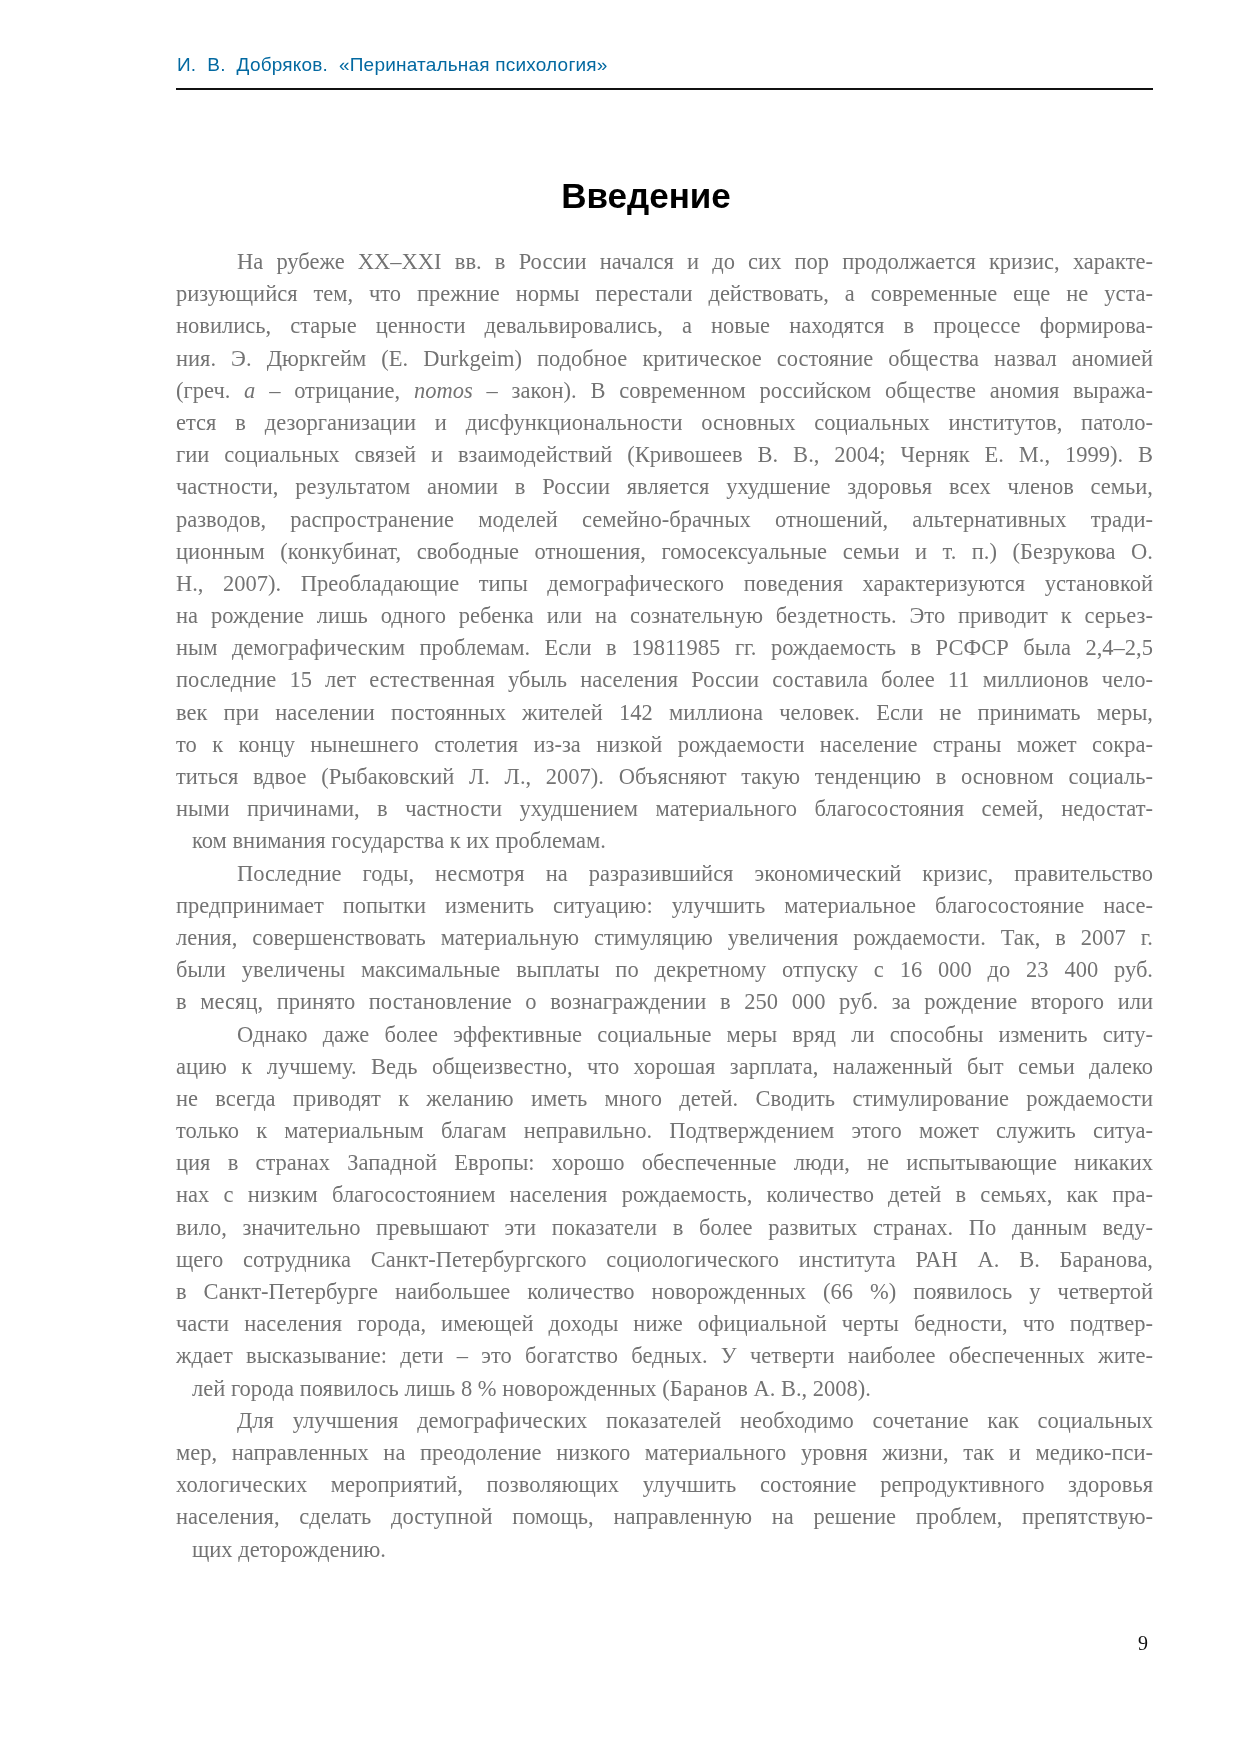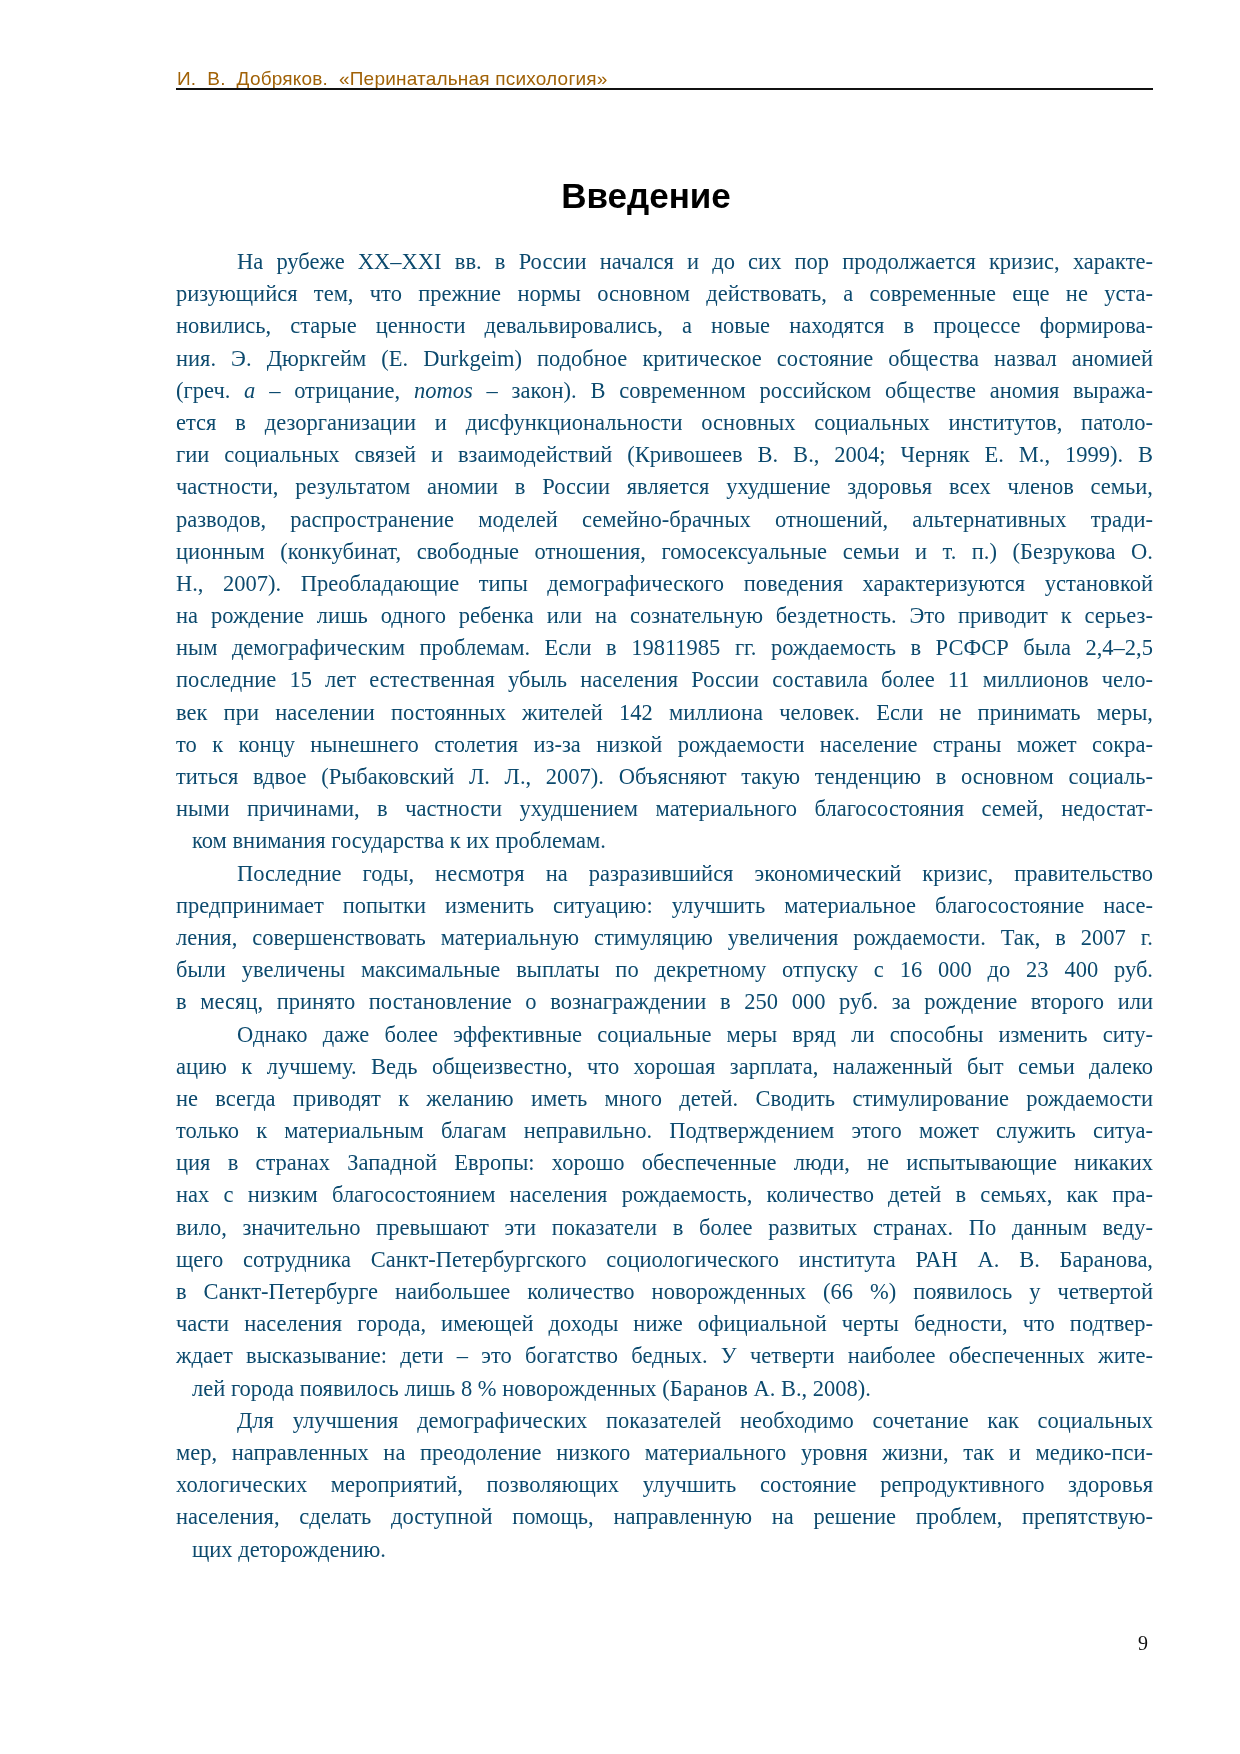--- a/index.html
+++ b/index.html
@@ -16,24 +16,24 @@
     .page {
       position: absolute;
       left: 0; top: 0;
       width: 1240px;
       height: 1754px;
       background: #ffffff;
     }
     .running-head {
       position: absolute;
       left: 177px;
-      top: 68px;
+      top: 54px;
       font-family: "Liberation Sans", sans-serif;
       font-size: 19px;
-      color: #a16207;
+      color: #0369a1;
       letter-spacing: 0.2px;
       white-space: pre;
     }
     .head-rule {
       position: absolute;
       left: 176px;
       top: 88px;
       width: 977px;
       height: 2px;
       background: #111111;
@@ -52,21 +52,21 @@
       box-sizing: border-box;
     }
     .body-text {
       position: absolute;
       left: 176px;
       top: 246px;
       width: 977px;
       font-family: "Liberation Serif", serif;
       font-size: 22.5px;
       line-height: 32.2px;
-      color: #0c4a6e;
+      color: #737373;
     }
     .line {
       display: block;
       text-align: justify;
       text-align-last: justify;
       white-space: nowrap;
       height: 32.2px;
       overflow: visible;
     }
     .line.last {
@@ -93,21 +93,21 @@
 
 <div class="page">
   <div class="running-head">И.  В.  Добряков.  «Перинатальная психология»</div>
   <div class="head-rule"></div>
 
   <h1 class="chapter-title" style="margin:0;">Введение</h1>
 
   <div class="body-text" id="body-text">
       <div>
         <span class="line indent">На рубеже XX–XXI вв. в России начался и до сих пор продолжается кризис, характе-</span>
-        <span class="line">ризующийся тем, что прежние нормы основном действовать, а современные еще не уста-</span>
+        <span class="line">ризующийся тем, что прежние нормы перестали действовать, а современные еще не уста-</span>
         <span class="line">новились, старые ценности девальвировались, а новые находятся в процессе формирова-</span>
         <span class="line">ния. Э. Дюркгейм (E. Durkgeim) подобное критическое состояние общества назвал аномией</span>
         <span class="line">(греч. <span class="it">a</span> – отрицание, <span class="it">nomos</span> – закон). В современном российском обществе аномия выража-</span>
         <span class="line">ется в дезорганизации и дисфункциональности основных социальных институтов, патоло-</span>
         <span class="line">гии социальных связей и взаимодействий (Кривошеев В. В., 2004; Черняк Е. М., 1999). В</span>
         <span class="line">частности, результатом аномии в России является ухудшение здоровья всех членов семьи,</span>
         <span class="line">разводов, распространение моделей семейно-брачных отношений, альтернативных тради-</span>
         <span class="line">ционным (конкубинат, свободные отношения, гомосексуальные семьи и т. п.) (Безрукова О.</span>
         <span class="line">Н., 2007). Преобладающие типы демографического поведения характеризуются установкой</span>
         <span class="line">на рождение лишь одного ребенка или на сознательную бездетность. Это приводит к серьез-</span>

